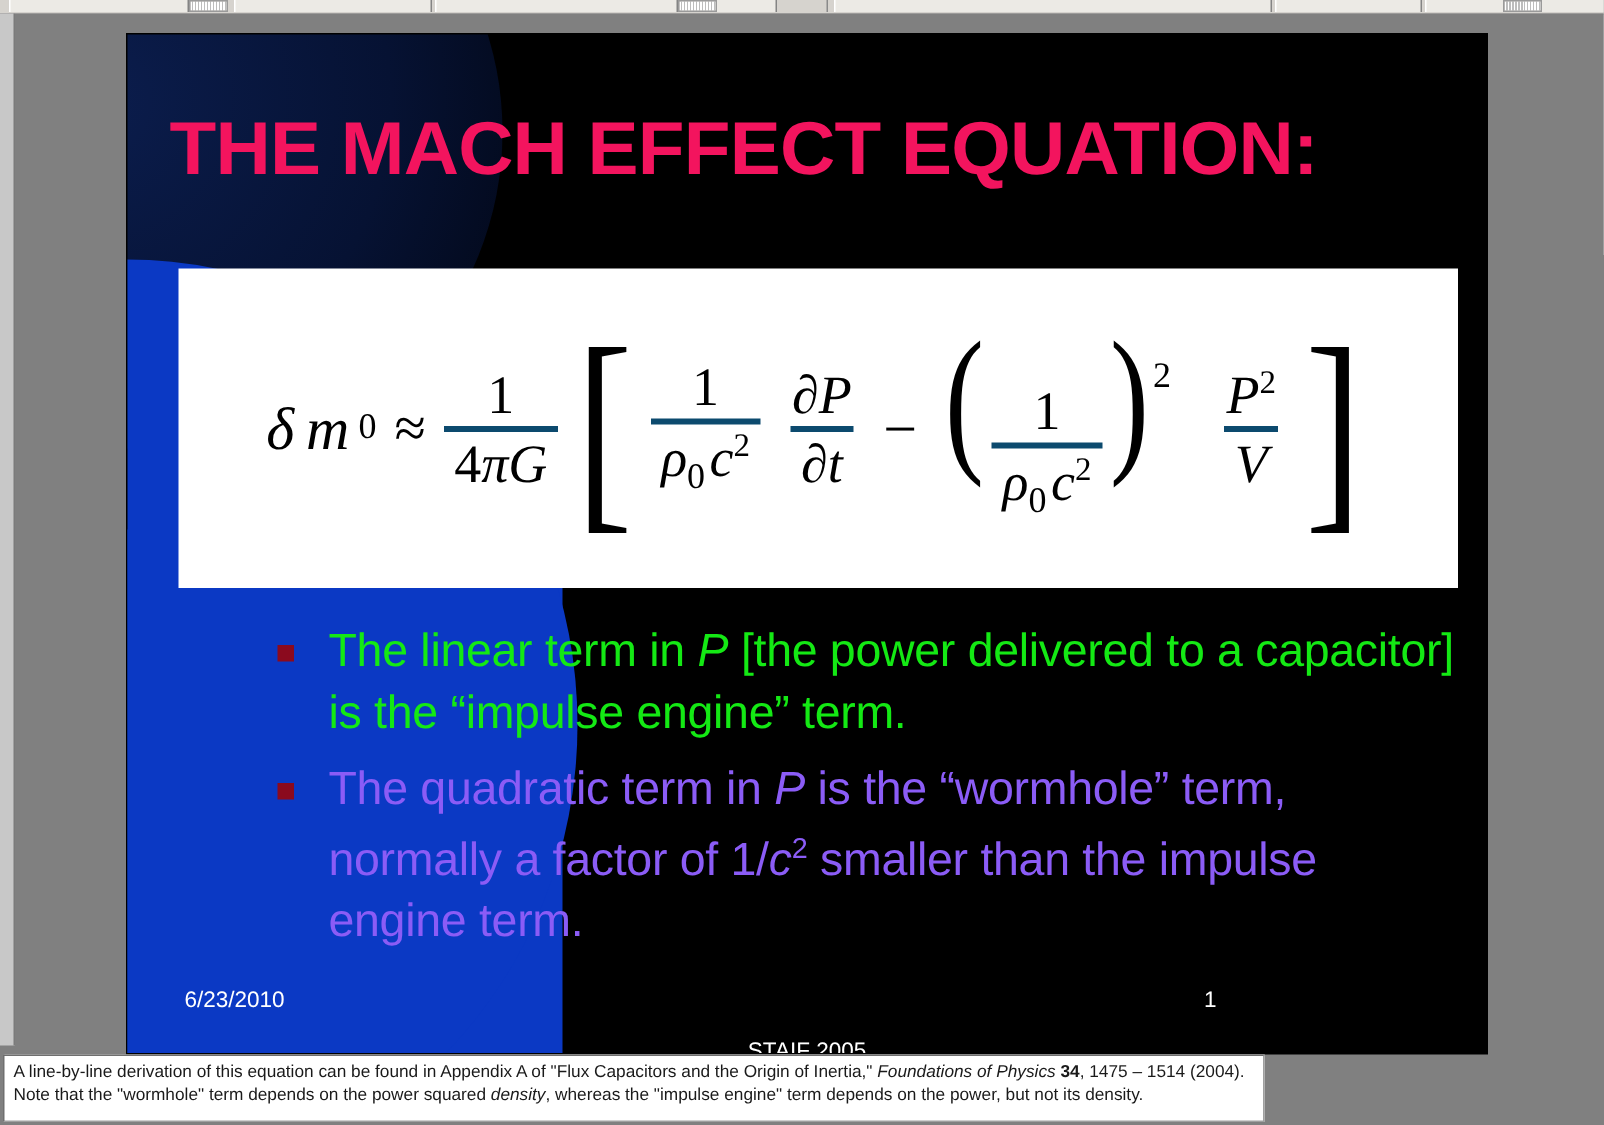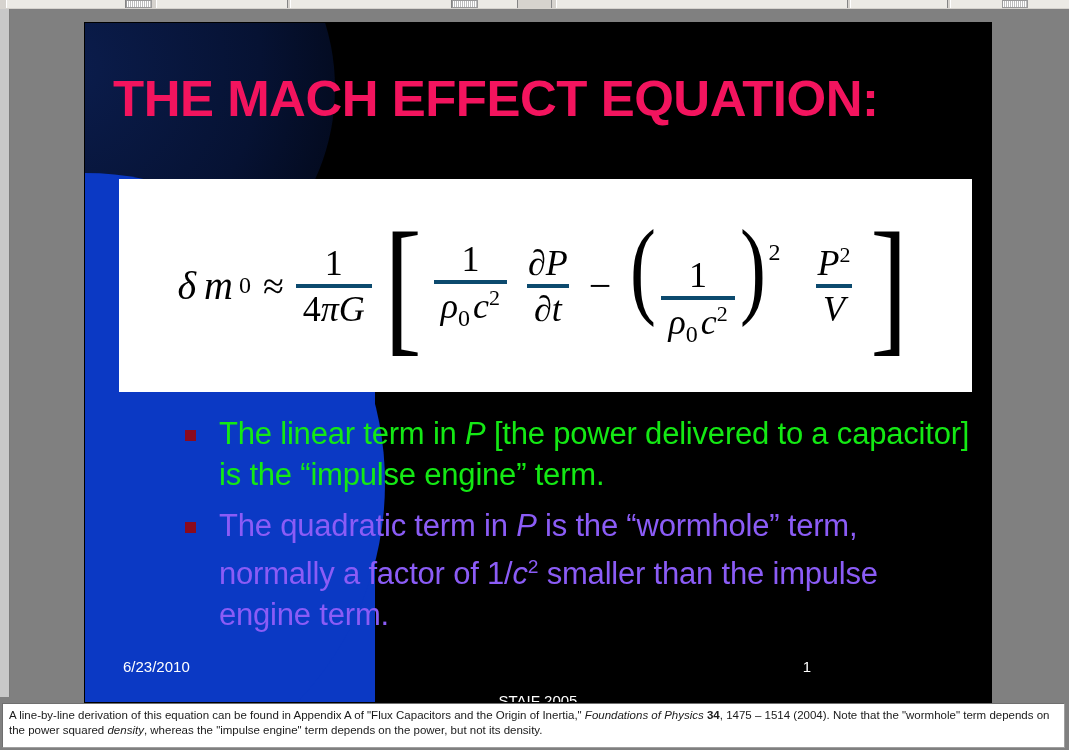--- a/index.html
+++ b/index.html
@@ -230,21 +230,21 @@
     font-family: "Liberation Sans", sans-serif;
   }
   #footer-date { position: absolute; left: 38px; top: 0; }
   #footer-center { position: absolute; left: 0; top: 0; width: 906px; text-align: center; margin-top: 34px; }
   #footer-page { position: absolute; right: 42px; top: 0; }
 
   
   #caption-panel {
     position: absolute;
     left: 2px; top: 703px;
-    width: 1063px; height: 45px;
+    width: 841px; height: 45px;
     background: #ffffff;
     border: 1px solid #a0a0a0;
     border-top-color: #6f6f6f;
     border-left-color: #6f6f6f;
     box-sizing: border-box;
     padding: 4px 5px 0 6px;
   }
   #caption-text {
     font-family: "Liberation Sans", sans-serif;
     font-size: 11.5px;

